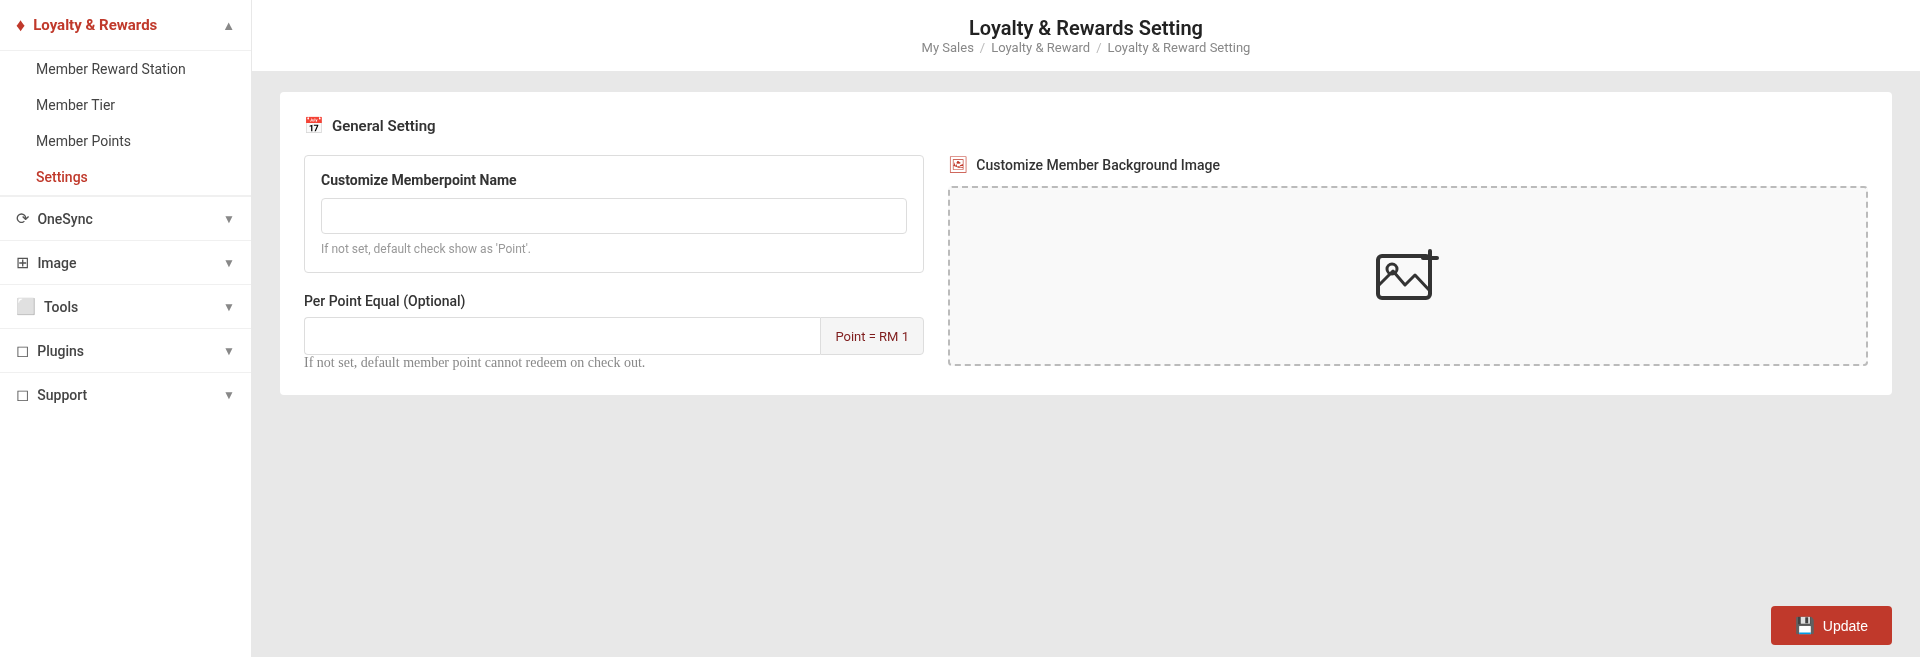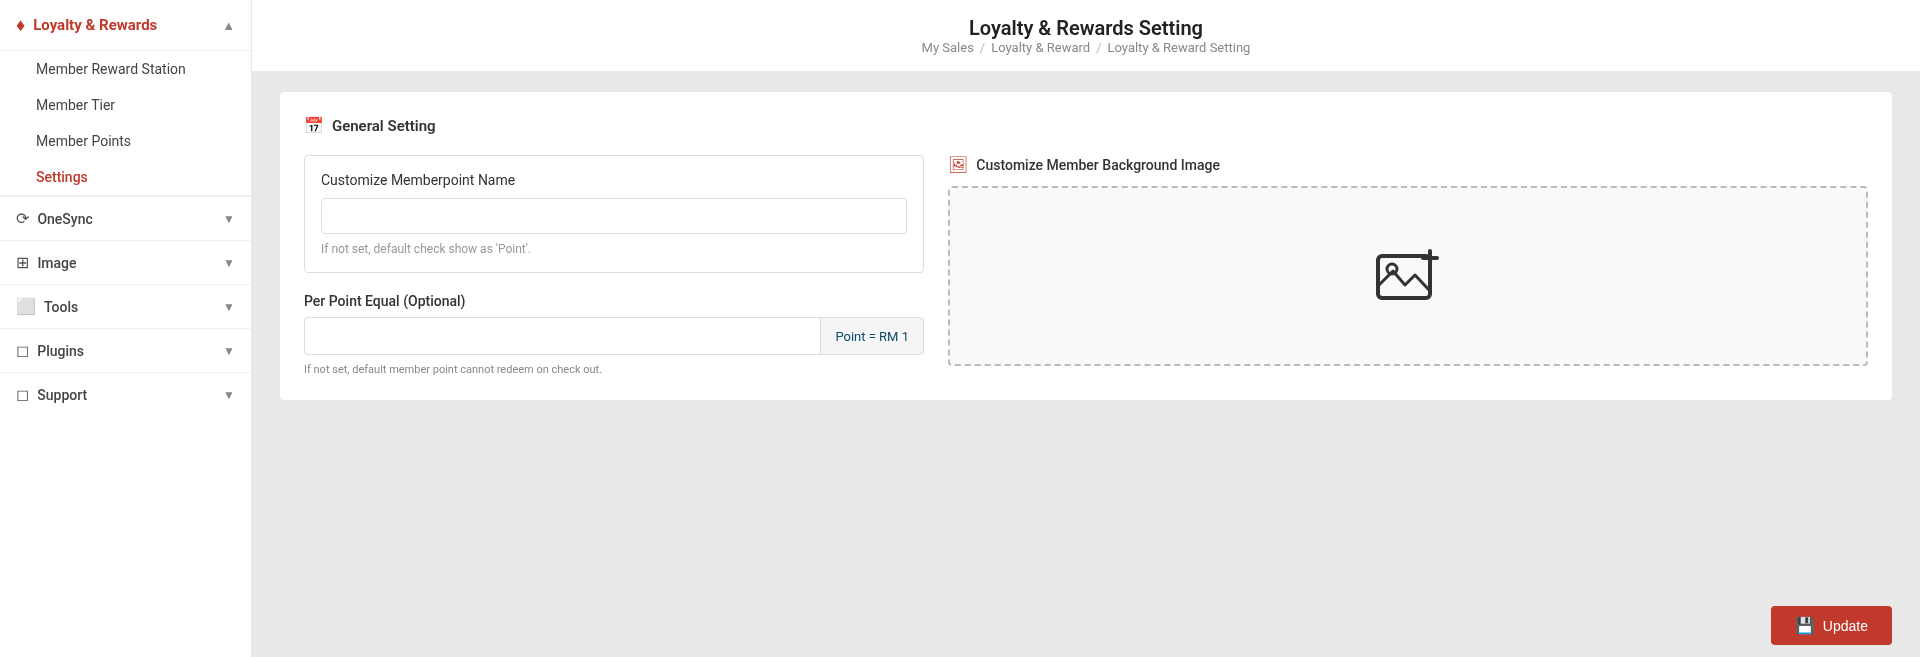--- a/index.html
+++ b/index.html
@@ -196,21 +196,21 @@
     .customize-box {
       border: 1px solid #ddd;
       border-radius: 4px;
       padding: 16px;
       background: #fff;
       margin-bottom: 20px;
     }
     .customize-box-title {
       font-size: 14px;
       color: #333;
-      font-weight: 400;
+      font-weight: 700;
       margin-bottom: 10px;
     }
     .text-input {
       width: 100%;
       border: 1px solid #ddd;
       border-radius: 4px;
       padding: 8px 10px;
       font-size: 14px;
       color: #333;
       outline: none;
@@ -242,30 +242,30 @@
       font-size: 14px;
       height: 38px;
       outline: none;
     }
     .per-point-badge {
       background: #f5f5f5;
       border: 1px solid #ddd;
       border-radius: 0 4px 4px 0;
       padding: 8px 14px;
       font-size: 13px;
-      color: #0c4a6e;
+      color: #7f1d1d;
       white-space: nowrap;
       height: 38px;
       display: flex;
       align-items: center;
     }
     .per-point-hint {
-      font-size: 11px;
+      font-size: 14px;
       color: #888;
-      margin-top: 8px;
+      font-family: Liberation Serif, serif;
     }
 
     
     .image-upload-header {
       display: flex;
       align-items: center;
       gap: 8px;
       font-size: 14px;
       font-weight: 500;
       color: #333;

